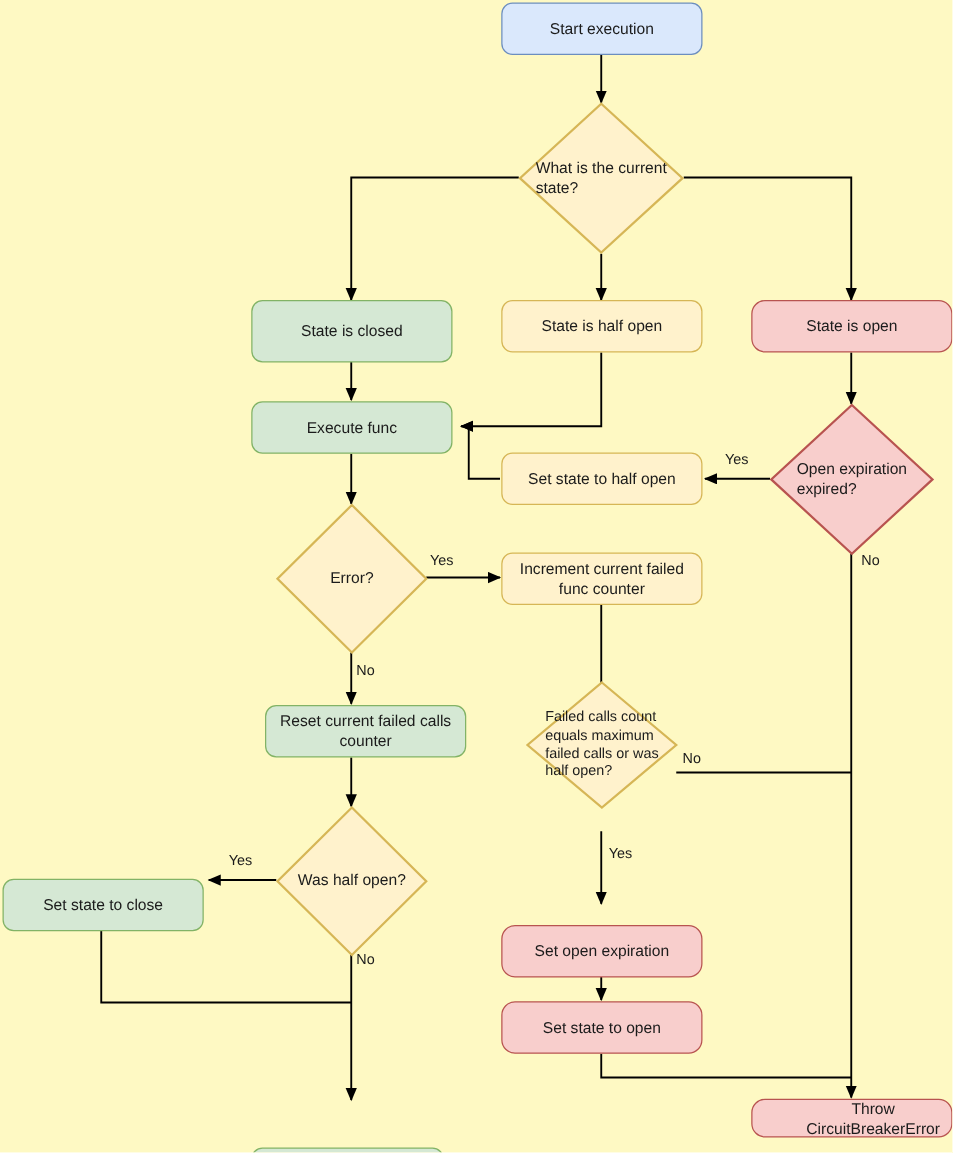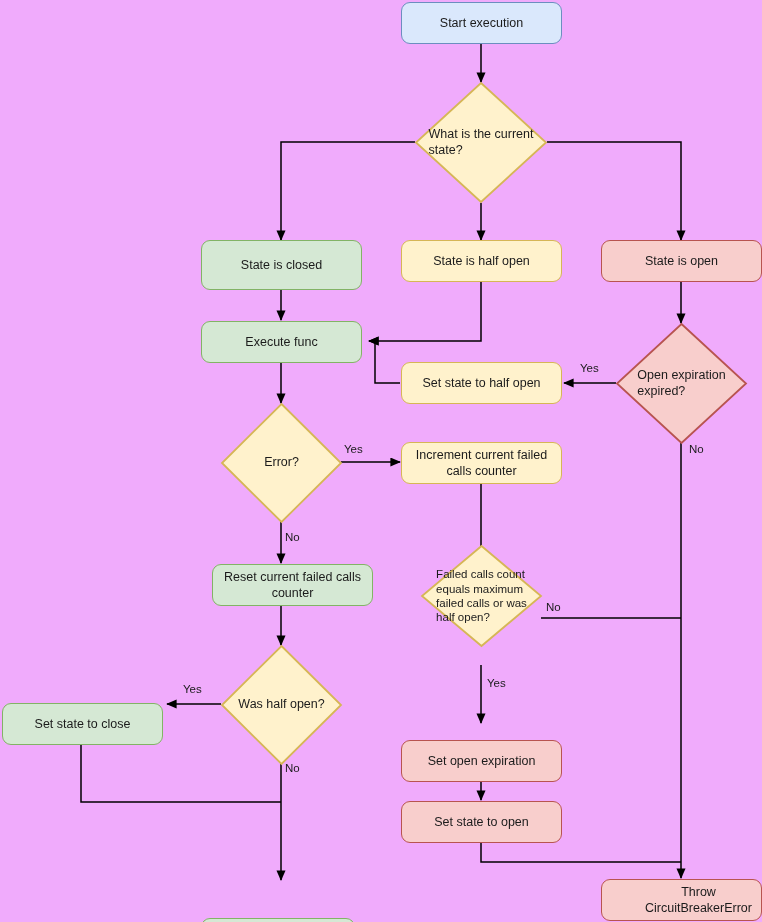--- a/index.html
+++ b/index.html
@@ -7,21 +7,21 @@
     padding: 0;
     background: #ffffff;
   }
   body {
     font-family: "Liberation Sans", sans-serif;
   }
   #canvas {
     position: relative;
     width: 762px;
     height: 922px;
-    background: #f0abfc;
+    background: #fef9c3;
     overflow: hidden;
   }
   #edges {
     position: absolute;
     left: 0;
     top: 0;
     width: 762px;
     height: 922px;
     pointer-events: none;
   }
@@ -37,21 +37,21 @@
     line-height: 1.28;
     border-radius: 9px;
     border-width: 1.6px;
     border-style: solid;
     padding: 2px 6px;
     z-index: 2;
   }
   .node.blue   { background: #dae8fc; border-color: #6c8ebf; }
   .node.green  { background: #d5e8d4; border-color: #82b366; }
   .node.yellow { background: #fff2cc; border-color: #d6b656; }
-  .node.red    { background: #f8cecc; border-color: #b85450; }
+  .node.red    { background: #f8cecc; border-color: #b85450; border-radius: 11px; }
 
   .diamond {
     position: absolute;
     z-index: 2;
   }
   .diamond svg {
     position: absolute;
     left: 0;
     top: 0;
     overflow: visible;
@@ -184,21 +184,21 @@
   </div>
 
   <div class="diamond" style="left:221px; top:403px; width:121px; height:120px;">
     <svg width="121" height="120">
       <polygon points="60.5,1 120,60 60.5,119 1,60" fill="#fff2cc" stroke="#d6b656" stroke-width="1.8"></polygon>
     </svg>
     <div class="dlabel">Error?</div>
   </div>
 
   <div class="node yellow" style="left:401px; top:442px; width:161px; height:42px;">
-    <span>Increment current failed calls counter</span>
+    <span>Increment current failed func counter</span>
   </div>
 
   <div class="node green" style="left:201px; top:564px; width:161px; height:42px;margin-left:11px;">
     <span>Reset current failed calls counter</span>
   </div>
 
   <div class="diamond" style="left:421px; top:545px; width:121px; height:102px;">
     <svg width="121" height="102">
       <polygon points="60.5,1 120,51 60.5,101 1,51" fill="#fff2cc" stroke="#d6b656" stroke-width="1.8"></polygon>
     </svg>
@@ -224,21 +224,21 @@
   </div>
 
   <div class="node red" style="left:401px; top:801px; width:161px; height:42px;">
     <span>Set state to open</span>
   </div>
 
   <div class="node green" style="left:201px; top:918px; width:154px; height:42px;">
     <span>Return result</span>
   </div>
 
-  <div class="node red" style="left:601px; top:879px; width:161px; height:42px;padding-left:40px;">
+  <div class="node red" style="left:601px; top:879px; width:161px; height:31px;padding-left:40px;">
     <span>Throw CircuitBreakerError</span>
   </div>
 
   <div class="edge-label" style="left:580px; top:362px;">Yes</div>
 
   <div class="edge-label" style="left:689px; top:443px;">No</div>
 
   <div class="edge-label" style="left:344px; top:443px;">Yes</div>
 
   <div class="edge-label" style="left:285px; top:531px;">No</div>

